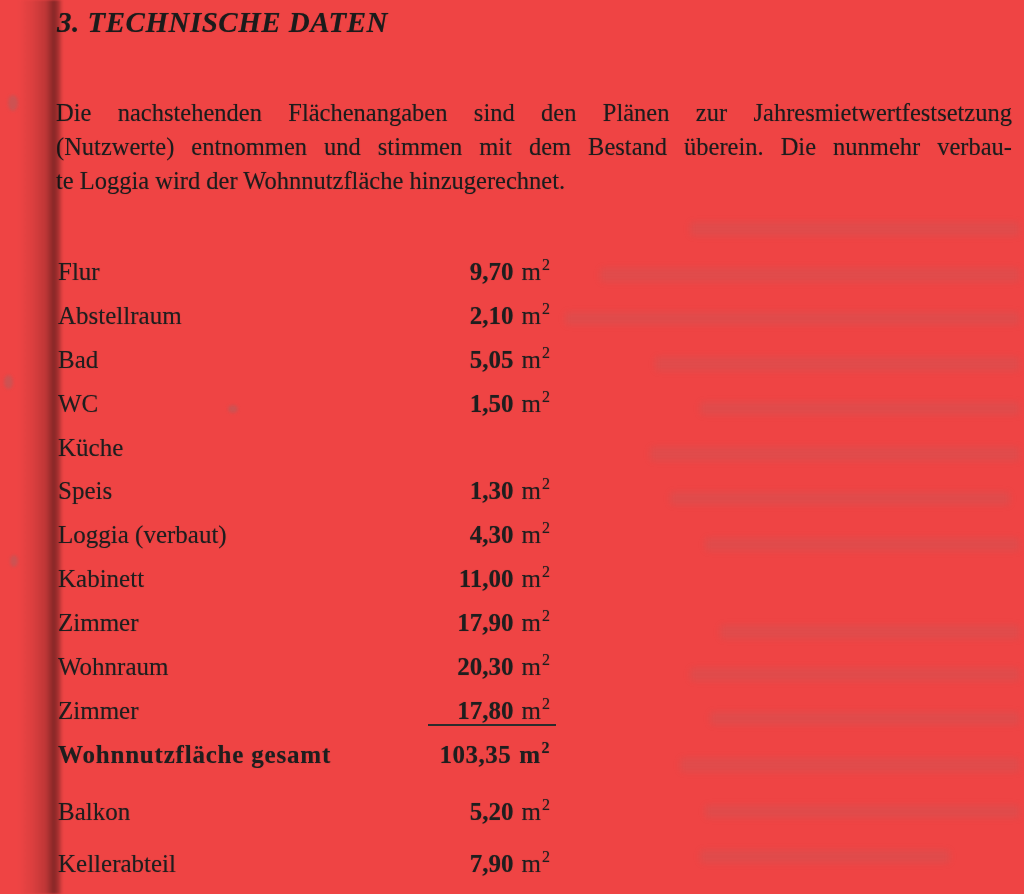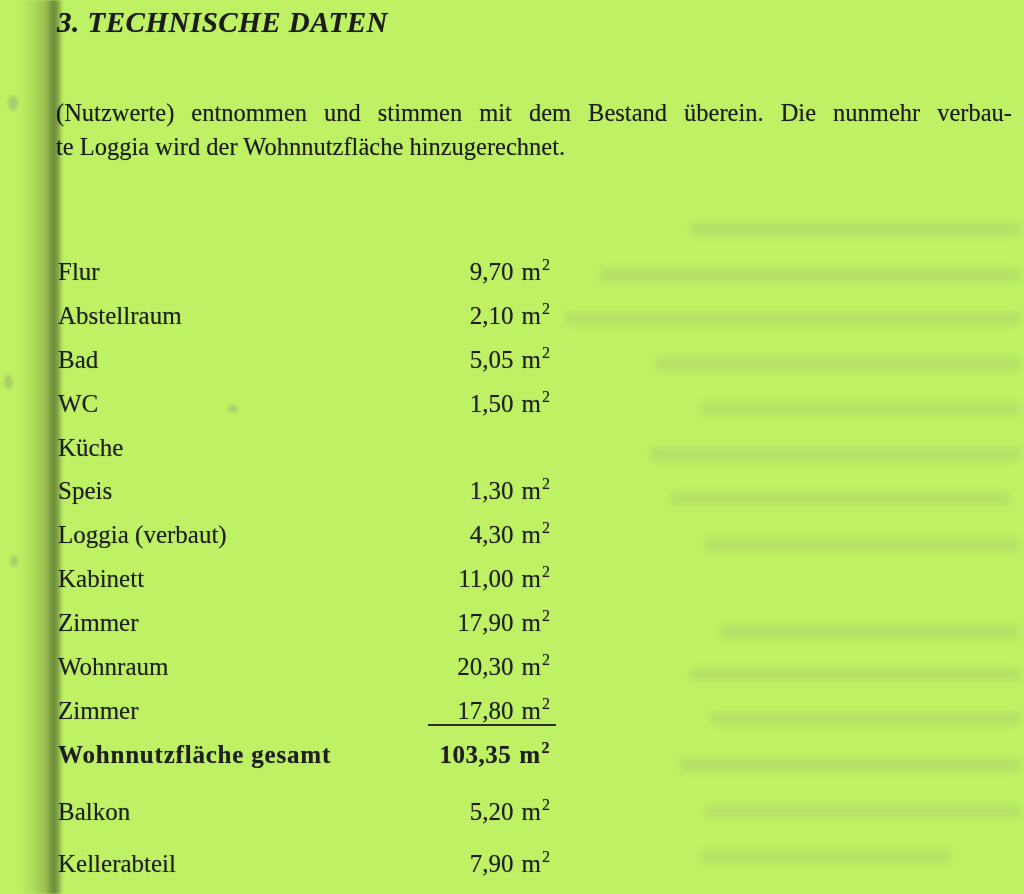--- a/index.html
+++ b/index.html
@@ -3,21 +3,21 @@
 <meta charset="utf-8">
 <style>
   * { margin: 0; padding: 0; box-sizing: border-box; }
   html, body { background: #ffffff; }
   body { width: 1024px; height: 894px; overflow: hidden; }
 
   .page {
     position: relative;
     width: 1024px;
     height: 894px;
-    background: #bef264;
+    background: #ef4444;
     overflow: hidden;
     font-family: "Liberation Serif", "DejaVu Serif", serif;
     color: #1e1e1e;
   }
 
   
   .binding-shadow {
     position: absolute;
     left: 18px; top: 0;
     width: 46px; height: 894px;
@@ -68,21 +68,21 @@
     display: flex;
     justify-content: space-between;
     align-items: baseline;
     height: 43.9px;
     line-height: 43.9px;
     font-size: 25px;
     text-align: center;
   }
   .row .label { white-space: nowrap; }
   .row .value-wrap { position: relative; white-space: nowrap; }
-  .row .value { margin-right: 8px; }
+  .row .value { margin-right: 8px; font-weight: bold; }
   .unit-sup {
     font-size: 16px;
     line-height: 0;
     position: relative;
     top: -10px;
     margin-left: 1px;
   }
   .row.bold { font-weight: bold; letter-spacing: 0.8px; gap: 32px; }
   .row.bold .value-wrap { letter-spacing: 0.5px; }
   .row.underline-value .value-wrap::after {
@@ -135,20 +135,21 @@
     <div class="speck" style="left:8px;  top:95px;  width:10px; height:16px;"></div>
     <div class="speck" style="left:4px;  top:375px; width:9px;  height:14px;"></div>
     <div class="speck" style="left:10px; top:555px; width:8px;  height:12px;"></div>
     <div class="speck" style="left:228px; top:405px; width:10px; height:8px;"></div>
   </div>
 
   <h1 class="heading scan-text">3. TECHNISCHE DATEN</h1>
 
   <div class="paragraph scan-text">
 
+      <div class="para-line bold">Die nachstehenden Flächenangaben sind den Plänen zur Jahresmietwertfestsetzung</div>
 
       <div class="para-line bold">(Nutzwerte) entnommen und stimmen mit dem Bestand überein. Die nunmehr verbau-</div>
 
       <div class="para-line bold">te Loggia wird der Wohnnutzfläche hinzugerechnet.</div>
     </div>
 
   <div class="area-table scan-text">
 
       <div class="row">
         <span class="label">Flur</span>

